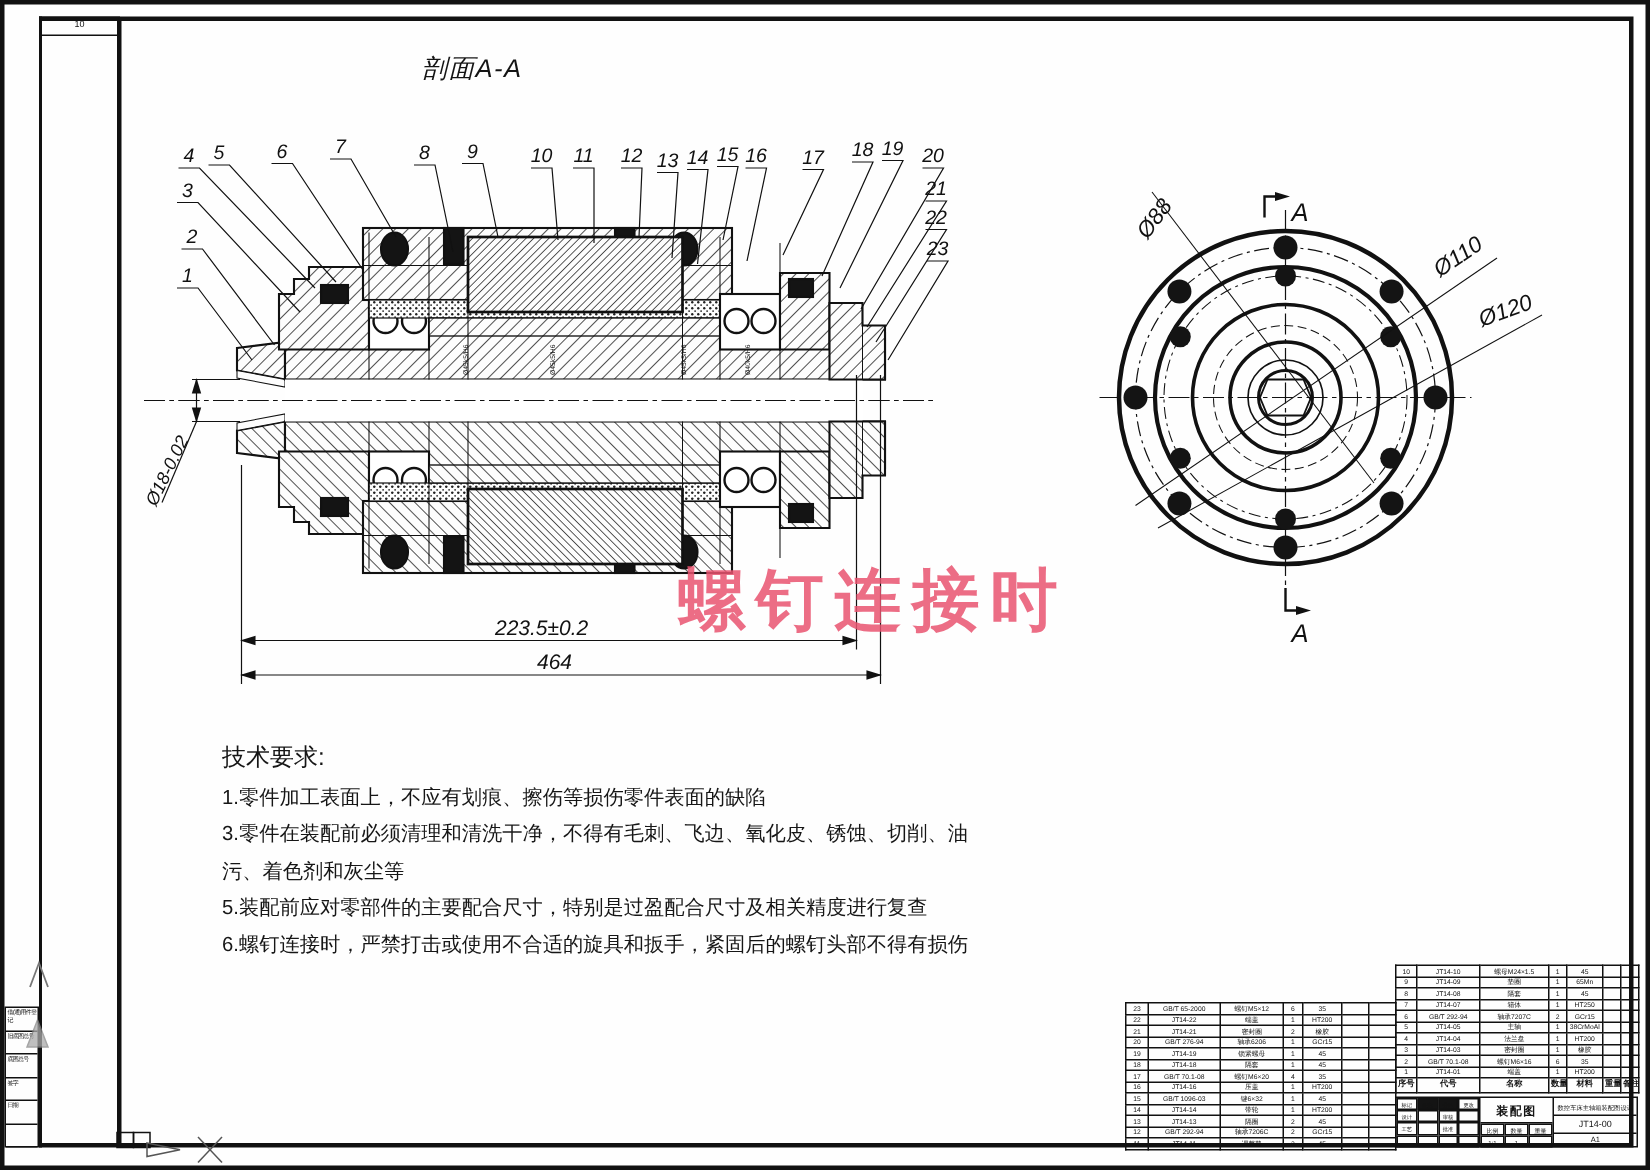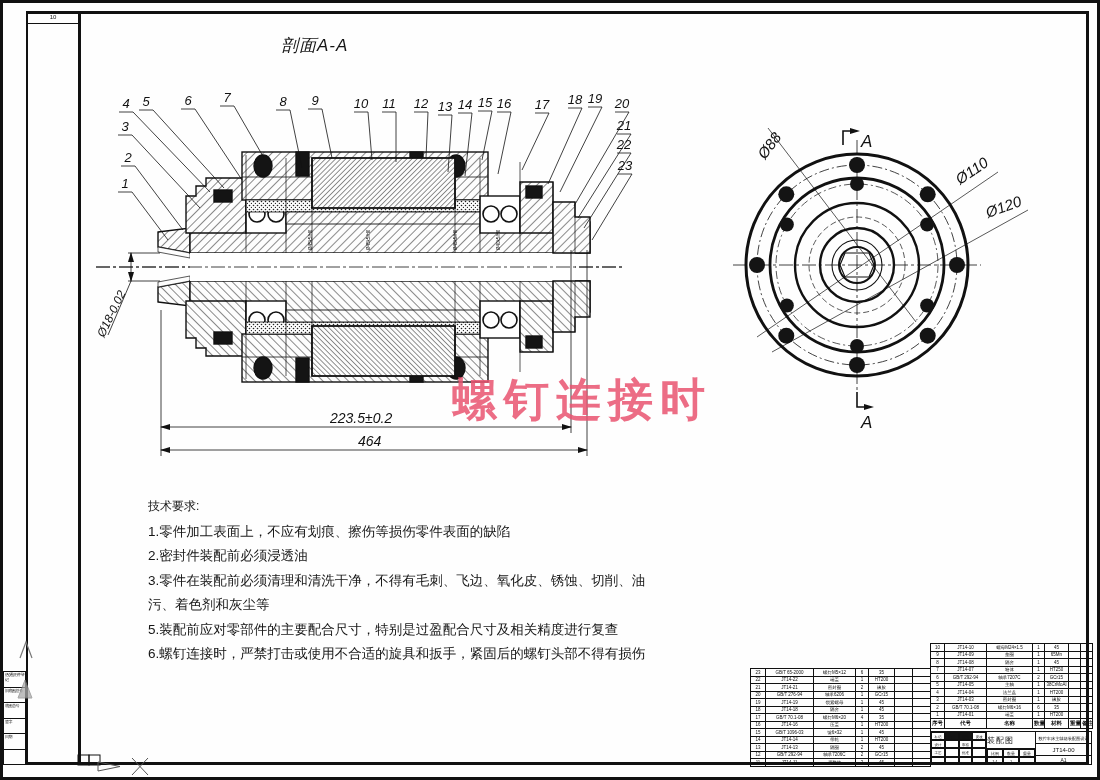--- a/index.html
+++ b/index.html
@@ -13,39 +13,39 @@
   #corner-box{left:26px;top:11px;width:54px;height:13px;border:1.5px solid #111;box-sizing:border-box;
               font-size:6px;text-align:center;line-height:10px;}
   
   #left-strip{left:3px;top:671px;width:23px;height:94px;border:1px solid #111;box-sizing:border-box;}
   #left-strip .cell{border-bottom:1px solid #111;box-sizing:border-box;height:15.5px;overflow:hidden;
       font-size:4px;line-height:4.5px;padding:1px 0 0 1px;letter-spacing:-0.5px;color:#111;}
   
   #section-title{left:281px;top:34px;font-size:17px;font-style:italic;letter-spacing:1px;}
   
   #tech{left:148px;top:494px;width:516px;font-size:13.5px;line-height:24.5px;color:#161616;}
-  #tech .t{font-size:12px;margin-bottom:1px;}
+  #tech .t{font-size:16px;margin-bottom:1px;}
   
   #watermark{left:452px;top:370px;font-size:45px;letter-spacing:7px;color:rgba(233,84,112,0.85);
              font-weight:bold;z-index:30;font-family:"Liberation Serif",serif;white-space:nowrap;}
   
   table{border-collapse:collapse;table-layout:fixed;}
   td{border:1px solid #111;font-size:4.5px;line-height:5px;padding:0 1px;overflow:hidden;white-space:nowrap;
      height:6.5px;color:#111;text-align:center;}
   #bom-left{left:750px;top:668px;width:180px;}
   #bom-right{left:930px;top:643px;width:162px;}
   #bom-right td.hdr{font-size:5.5px;height:9px;font-weight:bold;}
   
   #tblock{left:930px;top:731px;width:162px;height:34px;border:1.5px solid #111;box-sizing:border-box;display:flex;}
   #tb-sig{width:55px;display:grid;grid-template-columns:repeat(4,1fr);grid-auto-rows:8.2px;}
   #tb-sig div{border:0.5px solid #111;font-size:3.5px;line-height:8px;overflow:hidden;text-align:center;}
   #tb-sig .dk{background:#141414;}
   #tb-mid{width:50px;border-left:1px solid #111;border-right:1px solid #111;box-sizing:border-box;}
-  #tb-name{height:17px;border-bottom:1px solid #111;box-sizing:border-box;font-size:8px;font-weight:normal;
-           line-height:17px;letter-spacing:1px;}
+  #tb-name{height:17px;border-bottom:1px solid #111;box-sizing:border-box;font-size:8px;font-weight:bold;
+           text-align:center;line-height:17px;letter-spacing:1px;}
   #tb-scale{display:grid;grid-template-columns:repeat(3,1fr);grid-auto-rows:8px;}
   #tb-scale div{border:0.5px solid #111;font-size:4px;line-height:8px;text-align:center;overflow:hidden;}
   #tb-right{flex:1;display:flex;flex-direction:column;}
   #tb-right div{border-bottom:1px solid #111;box-sizing:border-box;text-align:center;overflow:hidden;}
   #tb-proj{height:13px;font-size:4.2px;line-height:13px;}
   #tb-code{height:12px;font-size:6px;line-height:12px;}
   #tb-sheet{height:9px;font-size:5px;line-height:8px;border-bottom:none!important;}
   svg text{font-family:"Liberation Sans",sans-serif;}
   .dimtxt{font-style:italic;}
 </style>
@@ -276,21 +276,20 @@
     </g>
   </g>
 </svg>
 
 <div class="abs" id="section-title">剖面A-A</div>
 
 <div class="abs" id="tech">
   <div class="t">技术要求:</div>
   <div id="tech-items">
         <div>1.零件加工表面上，不应有划痕、擦伤等损伤零件表面的缺陷</div>
-        <div>2.密封件装配前必须浸透油</div>
         <div>3.零件在装配前必须清理和清洗干净，不得有毛刺、飞边、氧化皮、锈蚀、切削、油污、着色剂和灰尘等</div>
         <div>5.装配前应对零部件的主要配合尺寸，特别是过盈配合尺寸及相关精度进行复查</div>
         <div>6.螺钉连接时，严禁打击或使用不合适的旋具和扳手，紧固后的螺钉头部不得有损伤</div>
       </div>
 </div>
 
 <div class="abs" id="watermark">螺钉连接时</div>
 
 <table class="abs" id="bom-left">
   <colgroup>

